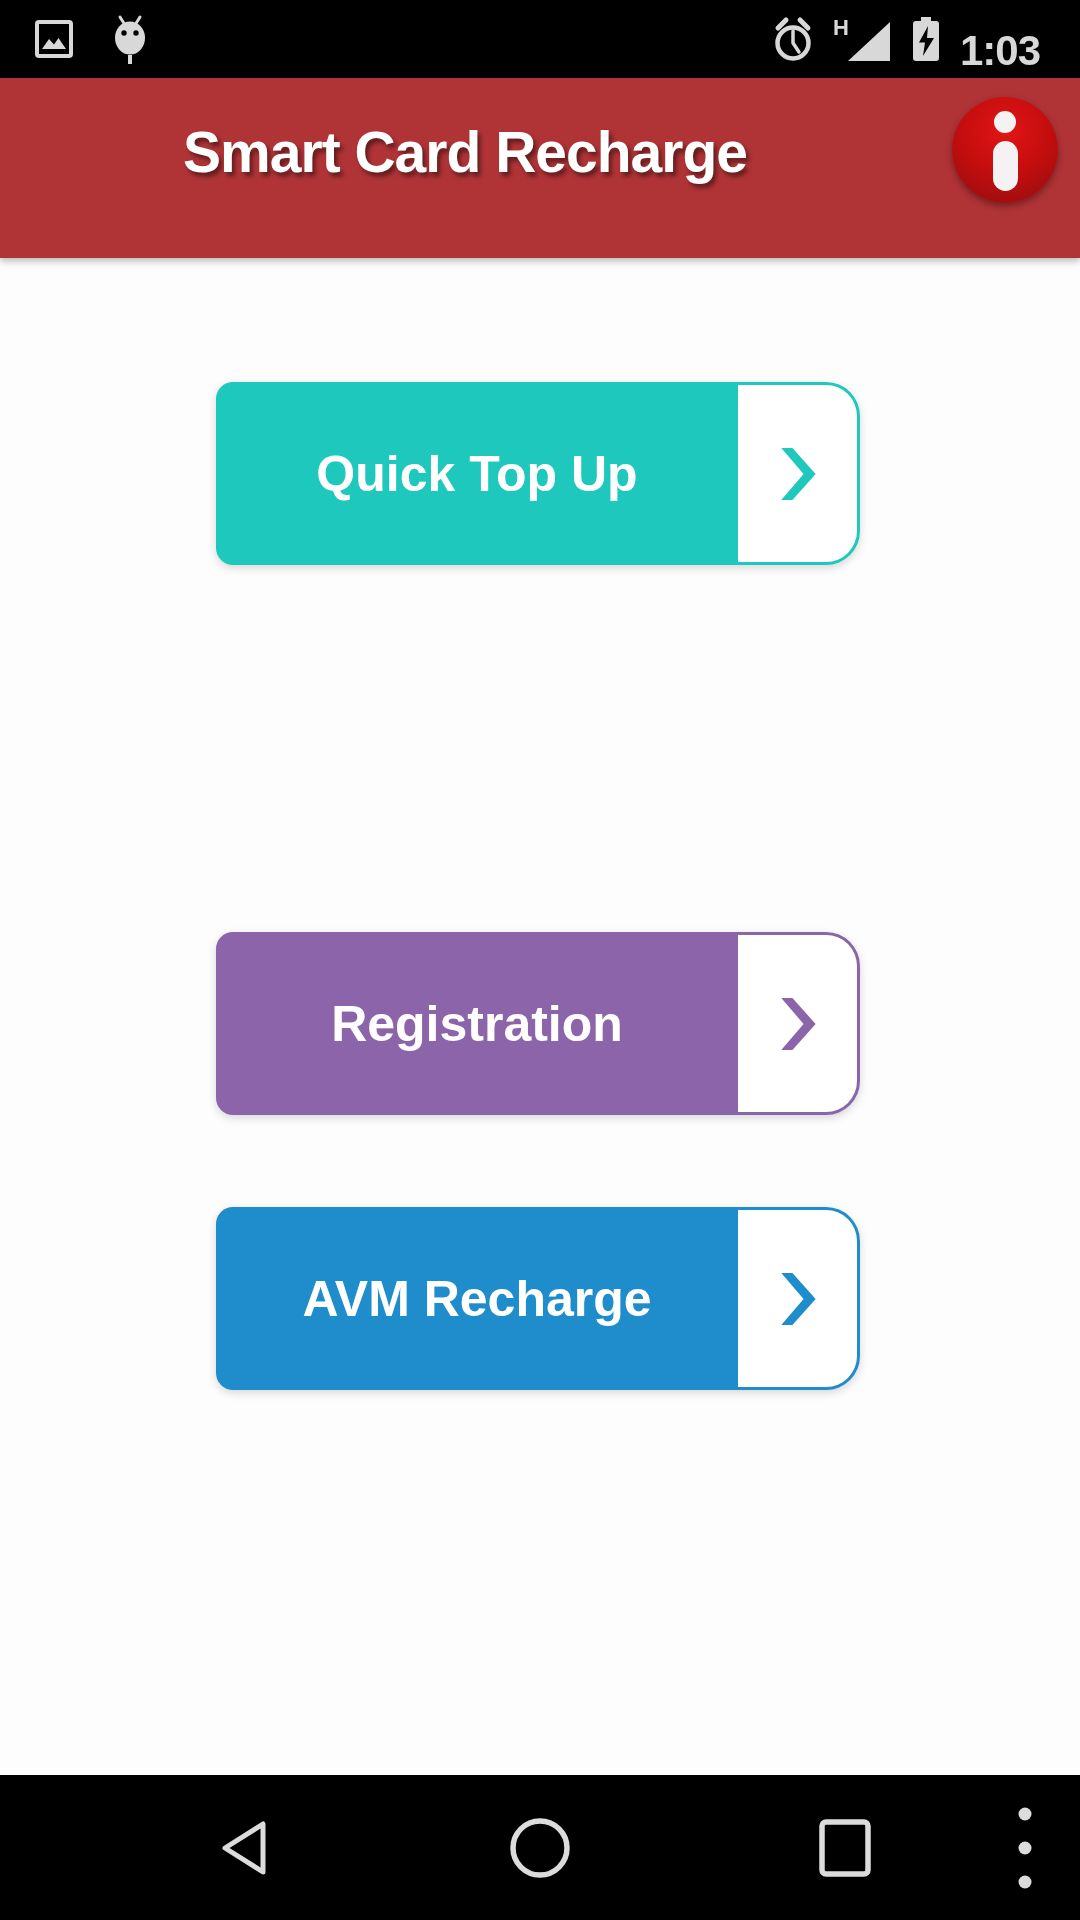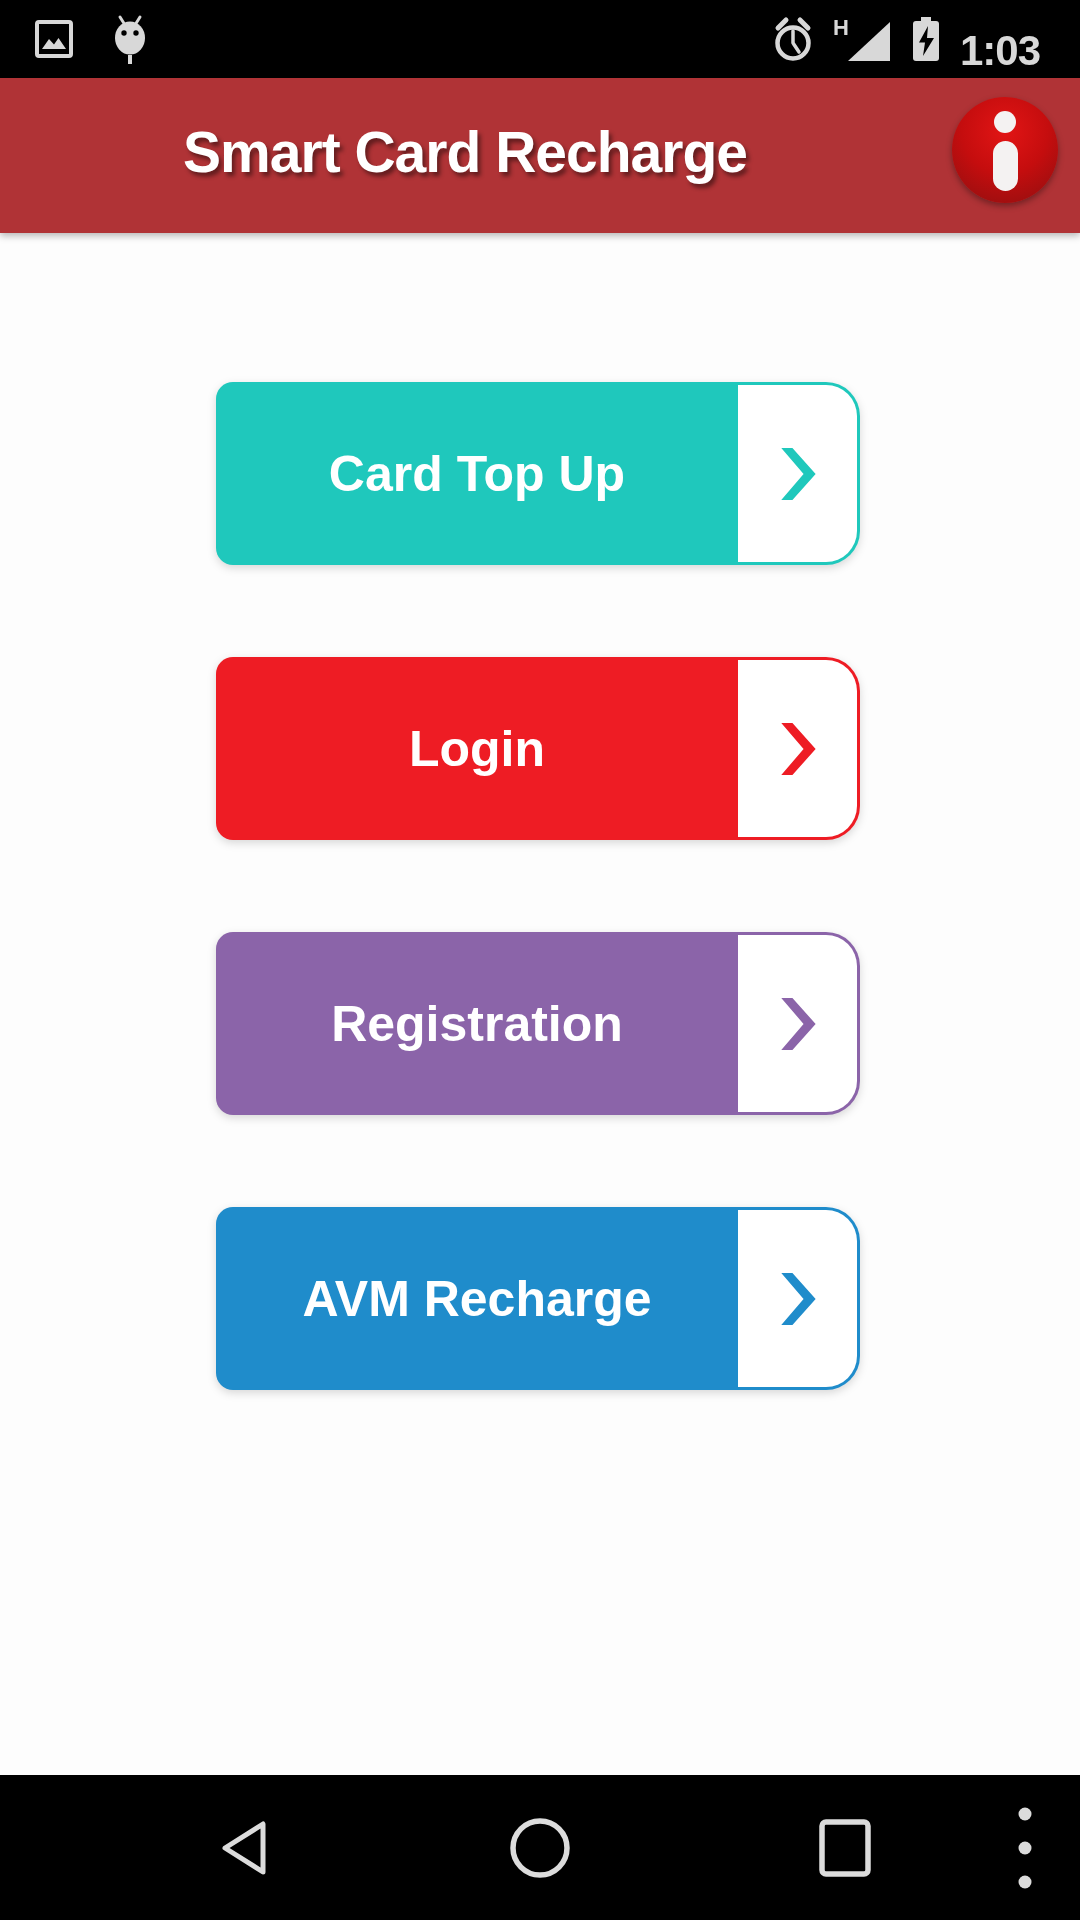--- a/index.html
+++ b/index.html
@@ -16,21 +16,21 @@
     padding:0 40px 0 34px;
   }
   .status-left,.status-right{display:flex;align-items:center;}
   .status-left{gap:36px;}
   .status-right{gap:18px;}
   .status-time{
     color:#d8d8d8;font-size:42px;font-weight:bold;letter-spacing:-1px;line-height:78px;margin-top:24px;
   }
   
   .app-header{
-    position:absolute;top:78px;left:0;width:1080px;height:155px;
+    position:absolute;top:78px;left:0;width:1080px;height:180px;
     background:#b03336;
     box-shadow:0 3px 7px rgba(0,0,0,0.28);
   }
   .page-title{
     position:absolute;left:0;right:150px;top:0;height:148px;
     display:flex;align-items:center;justify-content:center;
     color:#fff;font-size:57px;font-weight:bold;letter-spacing:-1px;
     text-shadow:3px 4px 4px rgba(0,0,0,0.45);
     white-space:nowrap;
   }
@@ -120,39 +120,29 @@
     <div class="info-button" style="--info-c: #c50d0e;">
       <div class="info-glyph">
         <div class="info-dot"></div>
         <div class="info-stem"></div>
       </div>
     </div>
   </div>
 
   <div class="menu-button" style="top: 382px; --c: #1fc8bc;">
     <div class="btn-color">
-      <span class="btn-label">Card Top Up</span>
+      <span class="btn-label">Quick Top Up</span>
     </div>
     <div class="btn-arrow">
       <svg class="chevron" viewBox="0 0 44 56">
         <polygon points="4,0 16,0 41,28 16,56 4,56 28,28" fill="currentColor"></polygon>
       </svg>
     </div>
   </div>
 
-  <div class="menu-button" style="top: 657px; --c: #ee1c24;">
-    <div class="btn-color">
-      <span class="btn-label">Login</span>
-    </div>
-    <div class="btn-arrow">
-      <svg class="chevron" viewBox="0 0 44 56">
-        <polygon points="4,0 16,0 41,28 16,56 4,56 28,28" fill="currentColor"></polygon>
-      </svg>
-    </div>
-  </div>
 
   <div class="menu-button" style="top: 932px; justify-content: flex-end; --c: #8b64a9;">
     <div class="btn-color">
       <span class="btn-label">Registration</span>
     </div>
     <div class="btn-arrow">
       <svg class="chevron" viewBox="0 0 44 56">
         <polygon points="4,0 16,0 41,28 16,56 4,56 28,28" fill="currentColor"></polygon>
       </svg>
     </div>

